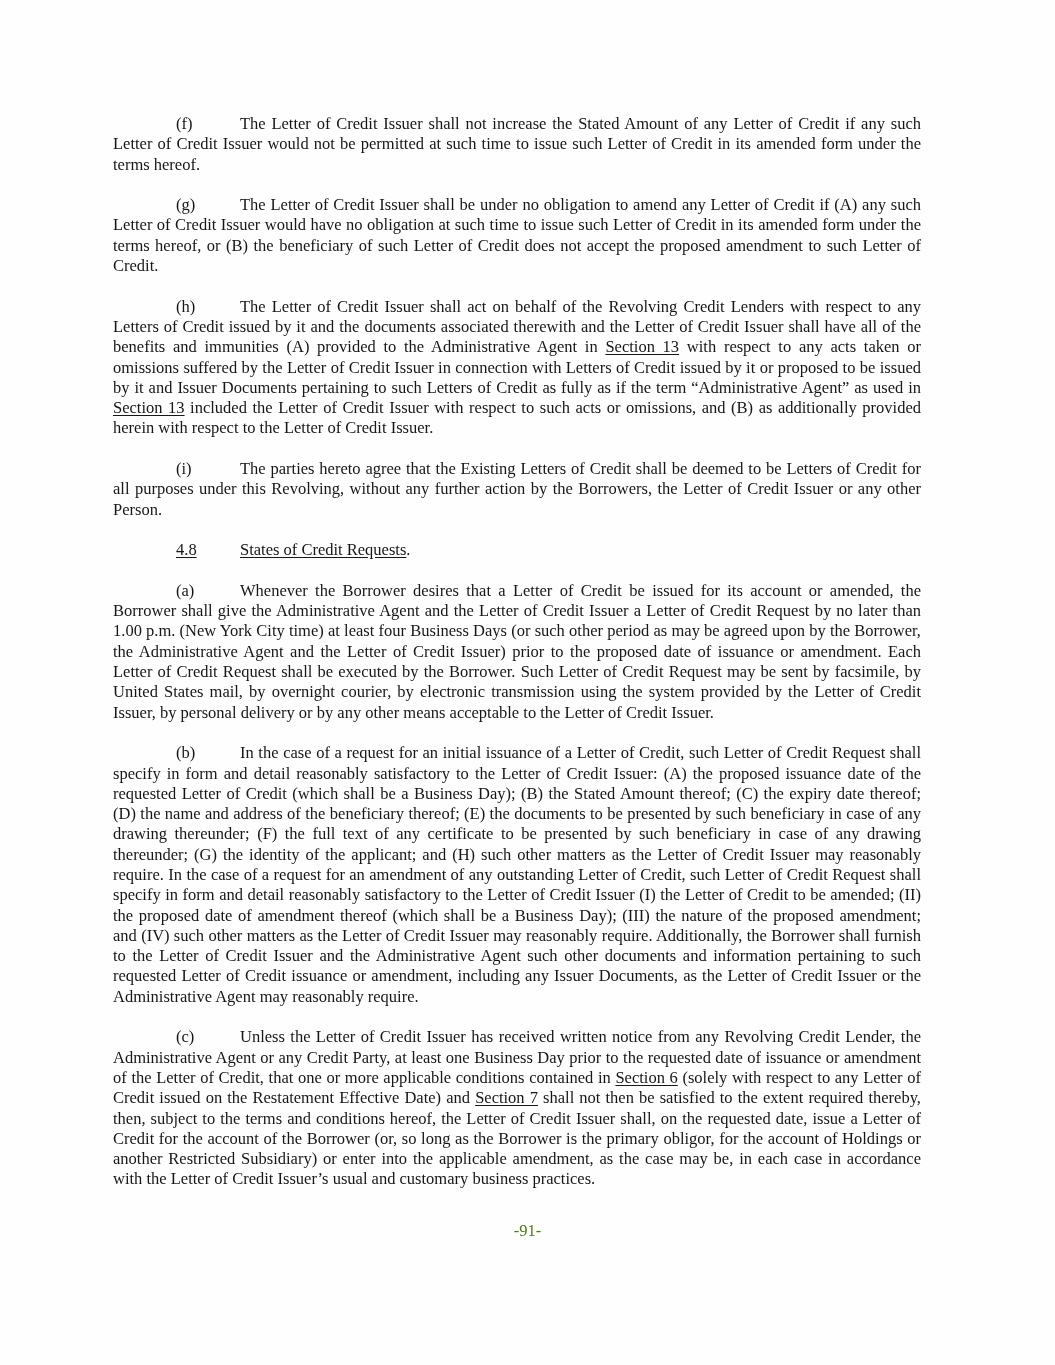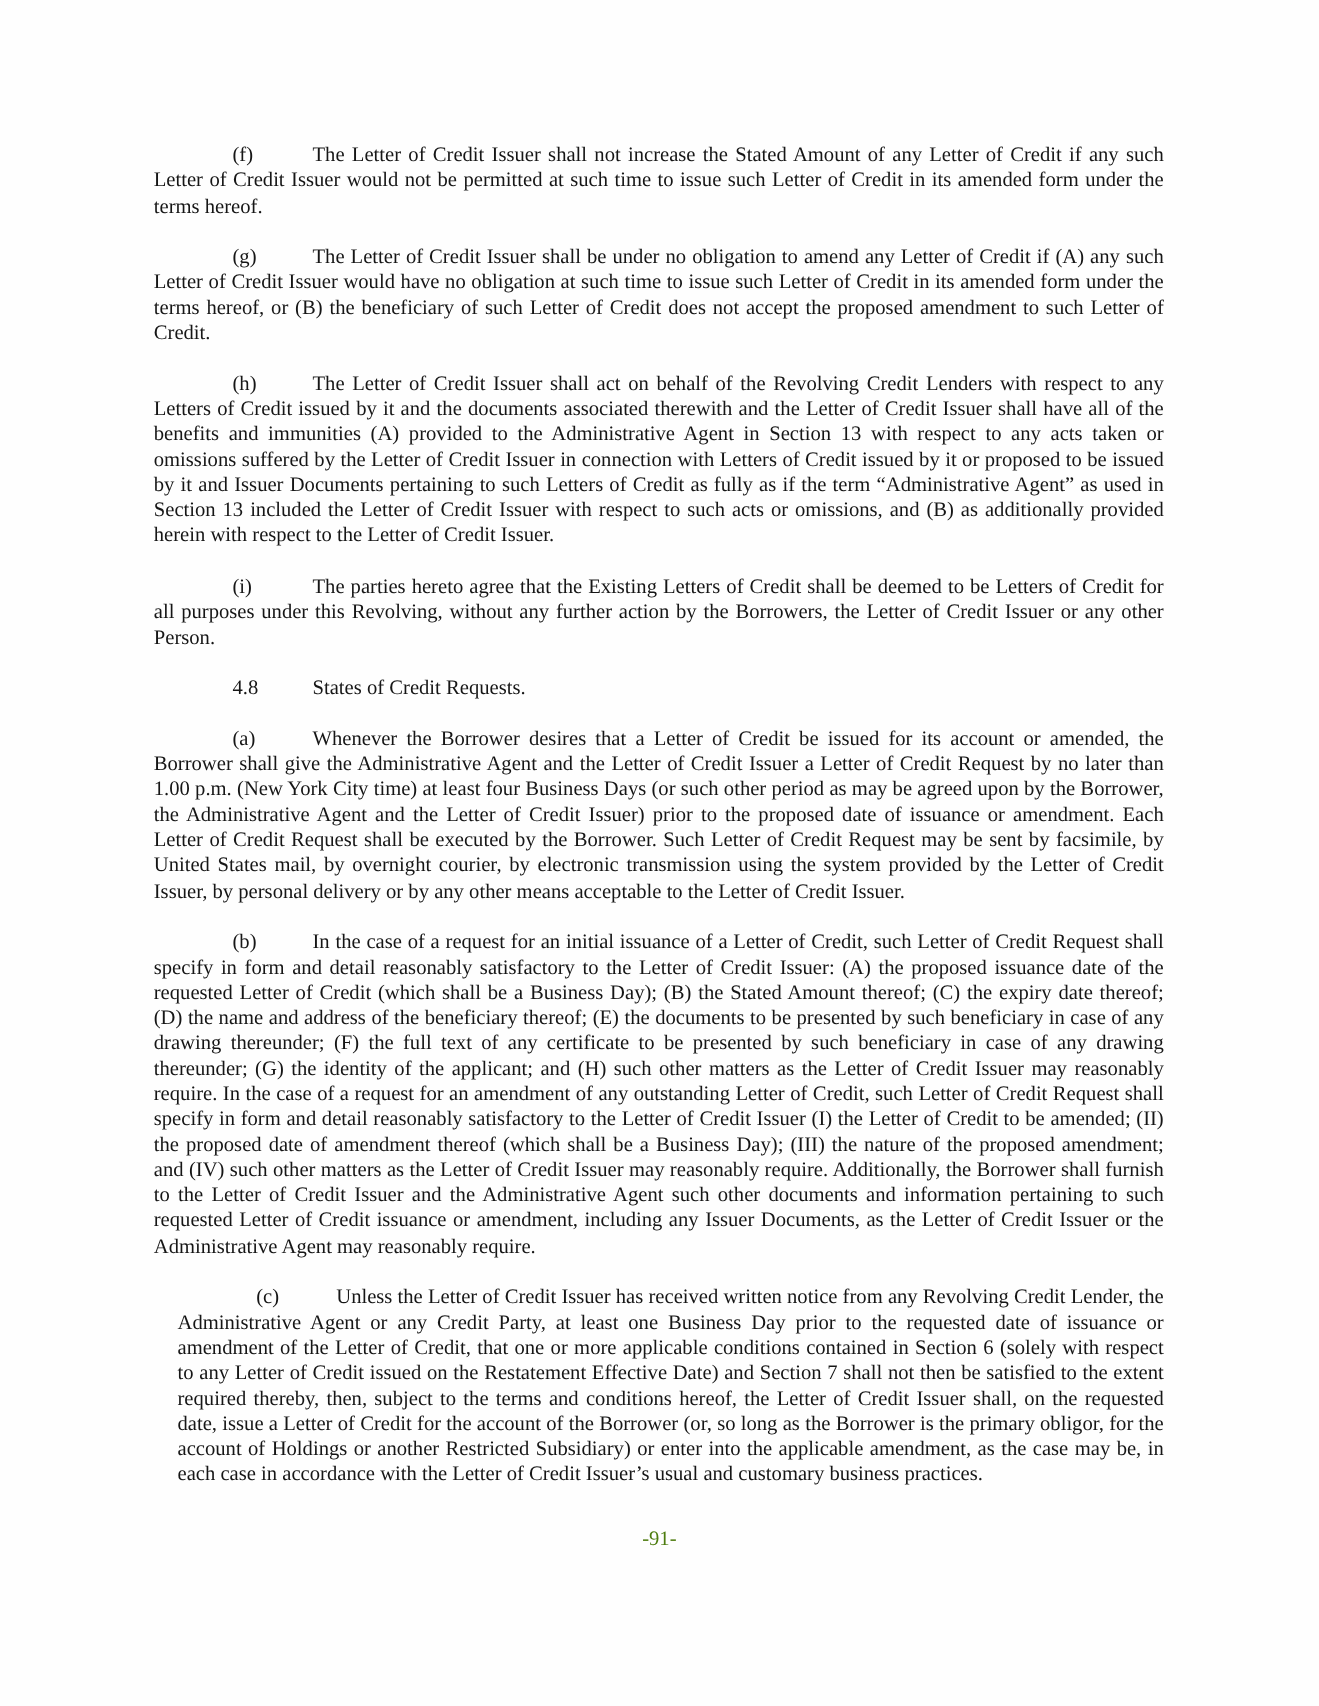--- a/index.html
+++ b/index.html
@@ -10,40 +10,40 @@
   .page {
     position: relative;
     width: 1055px;
     height: 1365px;
     margin: 0 auto;
     background: #fefefe;
     overflow: hidden;
   }
   .content {
     position: absolute;
-    left: 123px;
+    left: 113px;
     top: 114px;
     width: 808px;
   }
   .para {
     font-family: "Liberation Serif", "DejaVu Serif", serif;
     font-size: 16.5px;
     line-height: 20.3px;
     color: #161616;
     text-align: justify;
     margin: 0 0 20.3px 0;
   }
-  .para:last-child { margin-bottom: 0; margin-left: 19px; }
+  .para:last-child { margin-bottom: 0; }
   .tab {
     display: inline-block;
     width: 127px;
     padding-left: 63px;
     box-sizing: border-box;
   }
-  .u { text-underline-offset: 2px; }
+  .u { text-decoration: underline; text-underline-offset: 2px; }
   .footer {
     position: absolute;
     top: 1221px;
     left: 0;
     width: 100%;
     text-align: center;
     font-family: "Liberation Serif", "DejaVu Serif", serif;
     font-size: 16.5px;
     color: #4d7c0f;
   }

